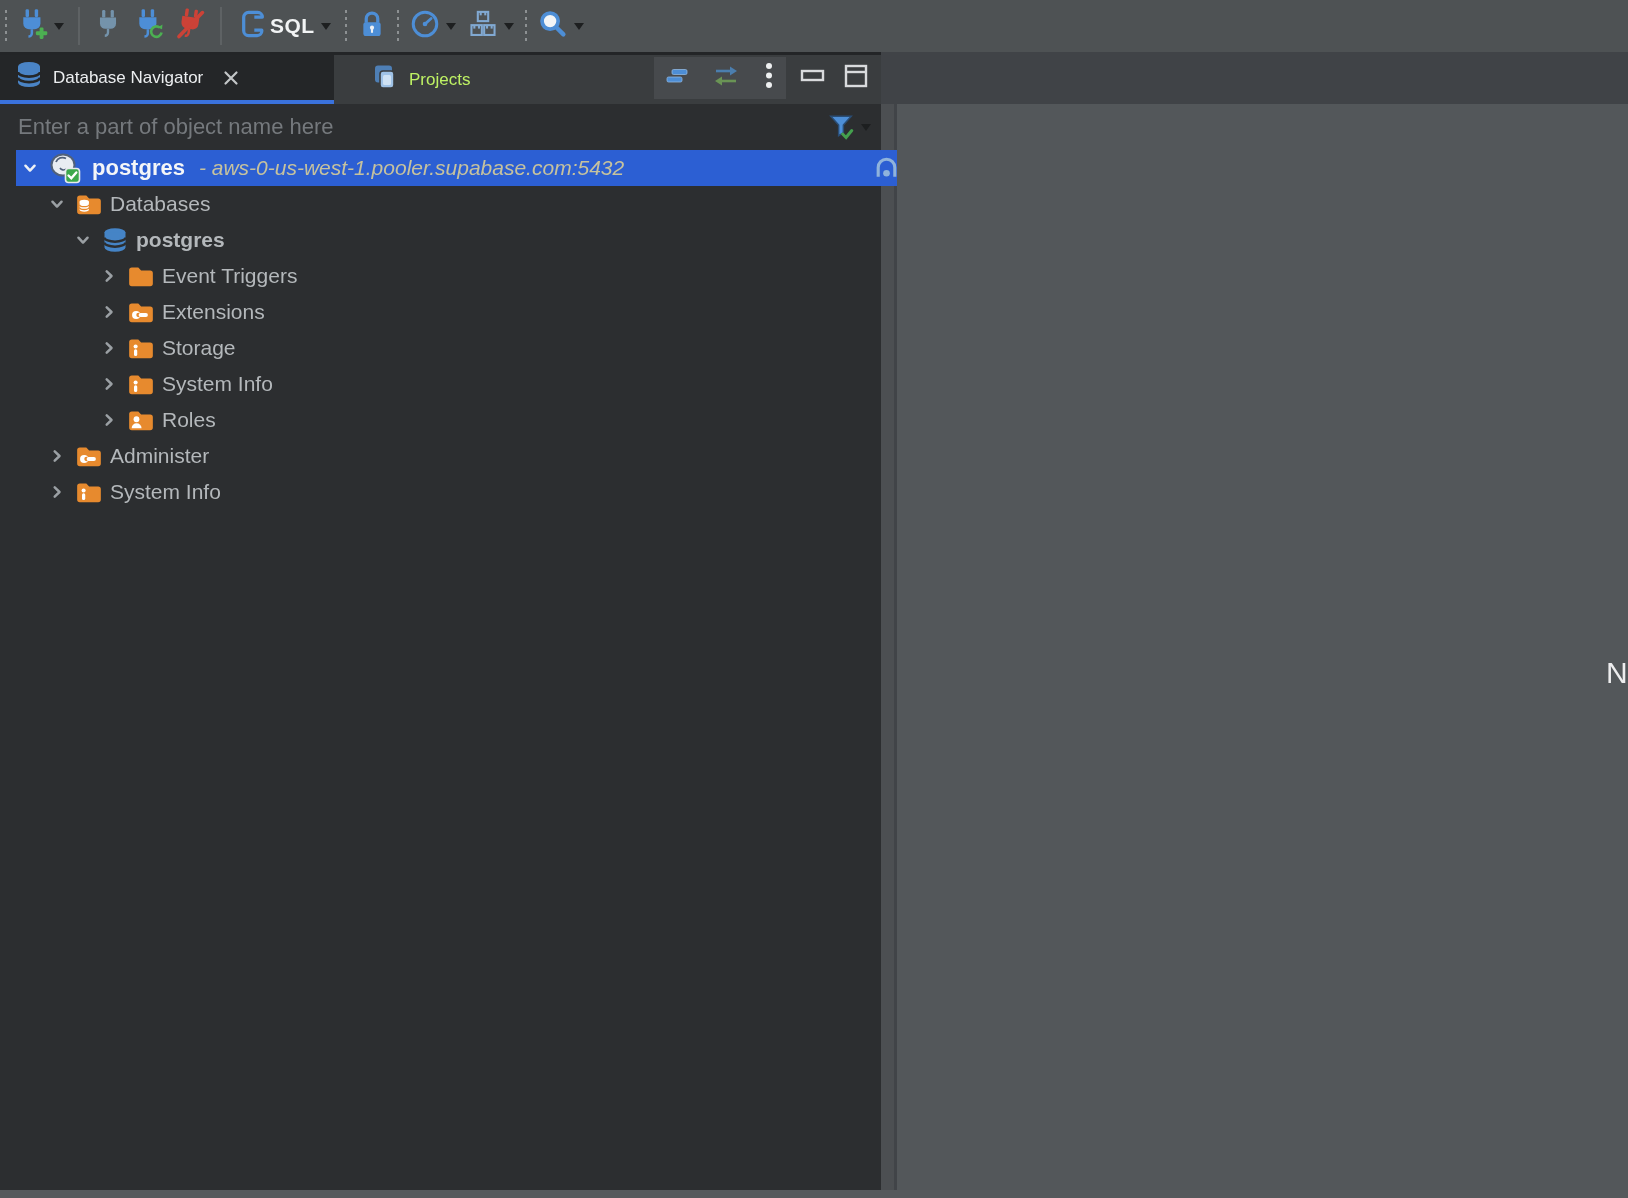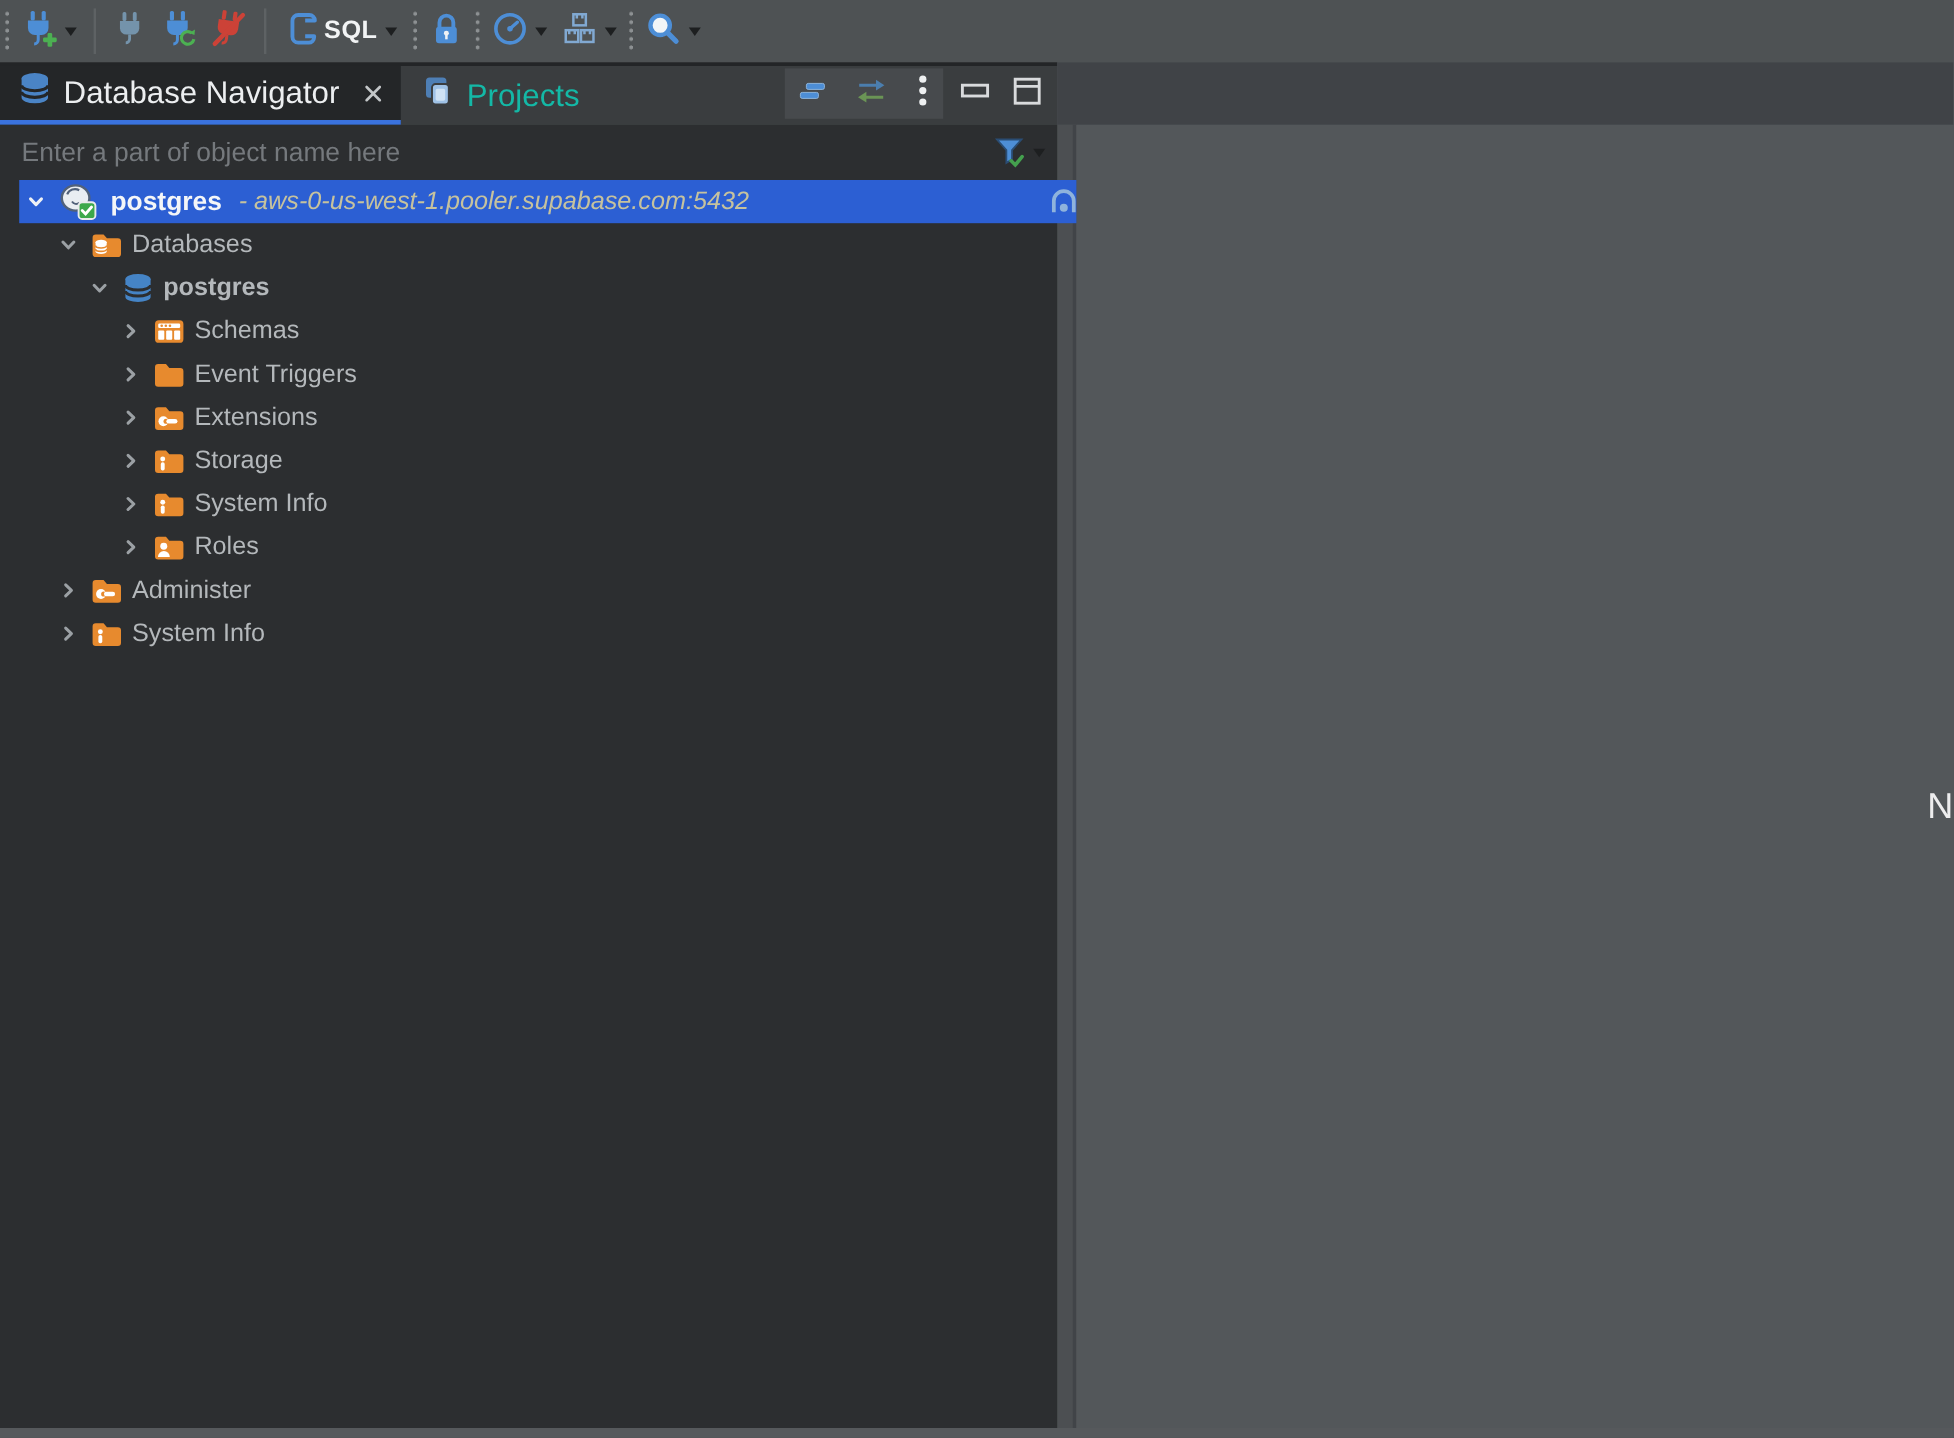--- a/index.html
+++ b/index.html
@@ -15,24 +15,24 @@
     background-size:6px 7px; background-position:center top; }
   .vsep { width:2px; height:38px; background:#5e6264; margin:0 8px; }
   .tbtn { display:flex; align-items:center; gap:4px; padding:0 6px; height:44px; }
   .dd { width:0; height:0; border-left:5.5px solid transparent;
     border-right:5.5px solid transparent; border-top:7px solid #1d1f20; margin-left:2px; }
   .sql-label { color:#f2f4f5; font-weight:bold; font-size:21px; letter-spacing:.5px; }
 
   
   .tabbar { position:absolute; left:0; top:52px; width:881px; height:52px;
     background:#3a3d3f; border-top:3px solid #232527; display:flex; align-items:stretch; }
-  .tab { display:flex; align-items:center; gap:9px; padding:0 14px; font-size:26px; }
+  .tab { display:flex; align-items:center; gap:9px; padding:0 14px; font-size:17px; }
   .tab.active { width:334px; background:#242628; color:#eceef0;
     border-bottom:4px solid #3a72dd; font-weight:500; }
-  .tab.inactive { color:#14b8a6; padding-left:18px; }
+  .tab.inactive { color:#bef264; padding-left:18px;margin-left:20px; }
   .tab-close { margin-left:10px; display:flex; align-items:center; }
   .panelbox { position:absolute; left:654px; top:57px; width:132px; height:42px;
     background:#474a4d; display:flex; align-items:center; justify-content:space-around; }
   .winbtn { position:absolute; top:63px; display:flex; }
 
   
   .sidebar { position:absolute; left:0; top:104px; width:881px; height:1086px;
     background:#2c2e30; }
   .filterrow { position:relative; height:46px; display:flex; align-items:center; }
   .filterrow input { flex:1; background:transparent; border:none; outline:none;
@@ -338,40 +338,20 @@
           <svg width="28" height="28" viewBox="0 0 28 28">
             <ellipse cx="14" cy="6.5" rx="10.5" ry="4.2" fill="#4584c6"></ellipse>
             <path d="M3.5 6.5 v15 a10.5 4.2 0 0 0 21 0 v-15" fill="#4584c6"></path>
             <path d="M3.5 11.5 a10.5 4.2 0 0 0 21 0" fill="none" stroke="#2c2e30" stroke-width="2.4"></path>
             <path d="M3.5 16.5 a10.5 4.2 0 0 0 21 0" fill="none" stroke="#2c2e30" stroke-width="2.4"></path>
           </svg>
         </span>
         <span class="tlabel bold">postgres</span>
       </div>
 
-      <div class="row lvl3">
-        <span class="chev">
-          <svg width="16" height="16" viewBox="0 0 14 14">
-              <path d="M5 3 L9.2 7 L5 11" fill="none" stroke="#9ba0a4" stroke-width="2.2" stroke-linecap="round" stroke-linejoin="round"></path>
-            </svg>
-        </span>
-        <span class="ticon">
-          <svg width="28" height="26" viewBox="0 0 26 24">
-            <rect x="2" y="3.5" width="22" height="17.5" rx="3" fill="#e78a2e"></rect>
-            <rect x="4.5" y="6" width="17" height="3.6" rx="1" fill="#fff"></rect>
-            <circle cx="7.2" cy="7.8" r="1" fill="#e78a2e"></circle>
-            <circle cx="10.4" cy="7.8" r="1" fill="#e78a2e"></circle>
-            <circle cx="13.6" cy="7.8" r="1" fill="#e78a2e"></circle>
-            <rect x="4.5" y="11.4" width="4.7" height="7.2" rx="0.8" fill="#fff"></rect>
-            <rect x="10.65" y="11.4" width="4.7" height="7.2" rx="0.8" fill="#fff"></rect>
-            <rect x="16.8" y="11.4" width="4.7" height="7.2" rx="0.8" fill="#fff"></rect>
-          </svg>
-        </span>
-        <span class="tlabel">Schemas</span>
-      </div>
 
       <div class="row lvl3">
         <span class="chev">
           <svg width="16" height="16" viewBox="0 0 14 14">
               <path d="M5 3 L9.2 7 L5 11" fill="none" stroke="#9ba0a4" stroke-width="2.2" stroke-linecap="round" stroke-linejoin="round"></path>
             </svg>
         </span>
         <span class="ticon">
           <svg width="28" height="26" viewBox="0 0 26 24">
             <path d="M2 6.5 q0 -2.5 2.5 -2.5 h6 l2.6 3 H21.5 q2.5 0 2.5 2.5 V19 q0 2.5 -2.5 2.5 H4.5 q-2.5 0 -2.5 -2.5 Z" fill="#e78a2e"></path>

